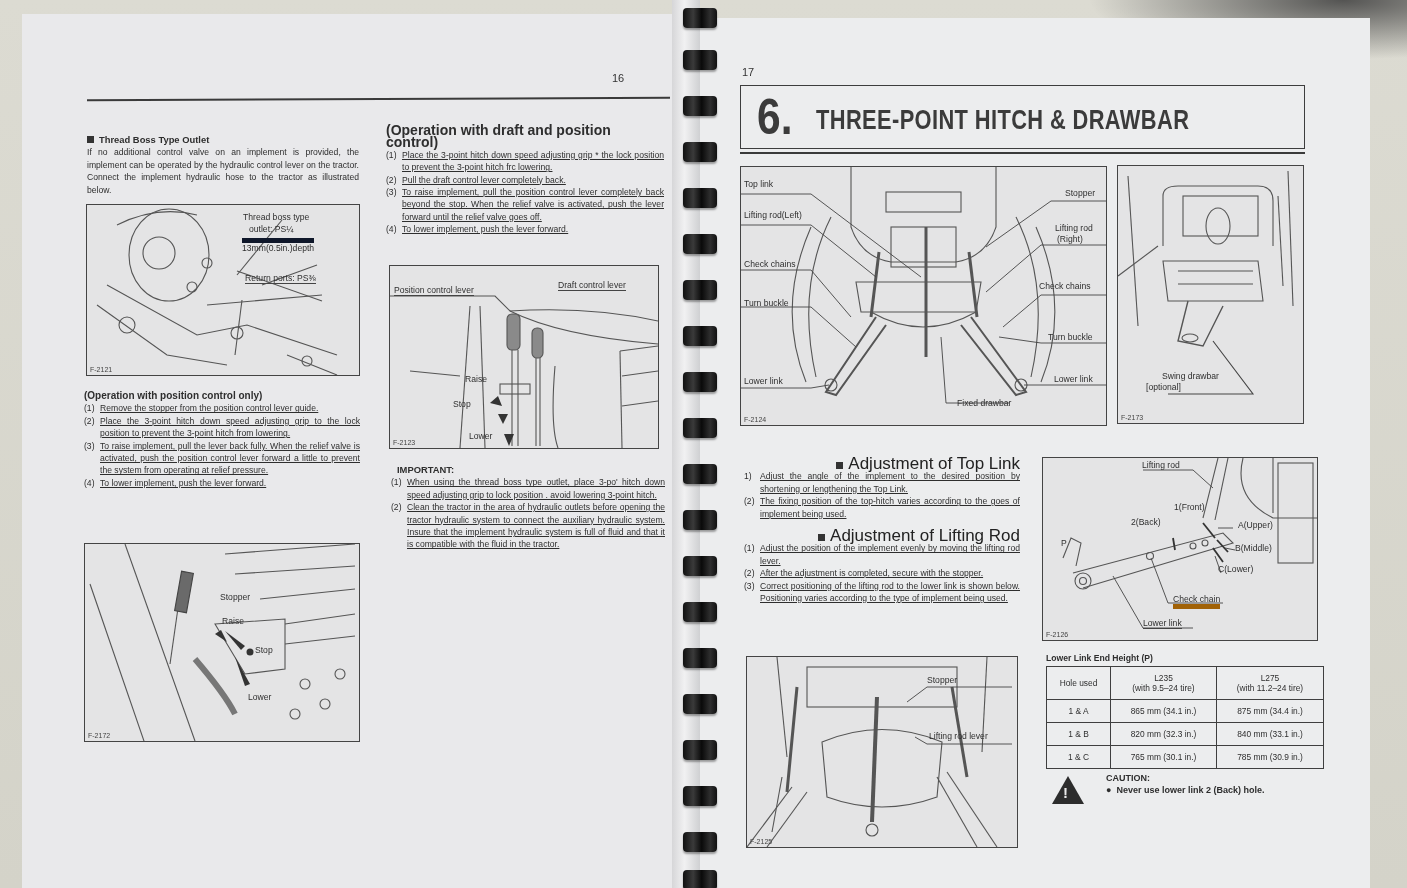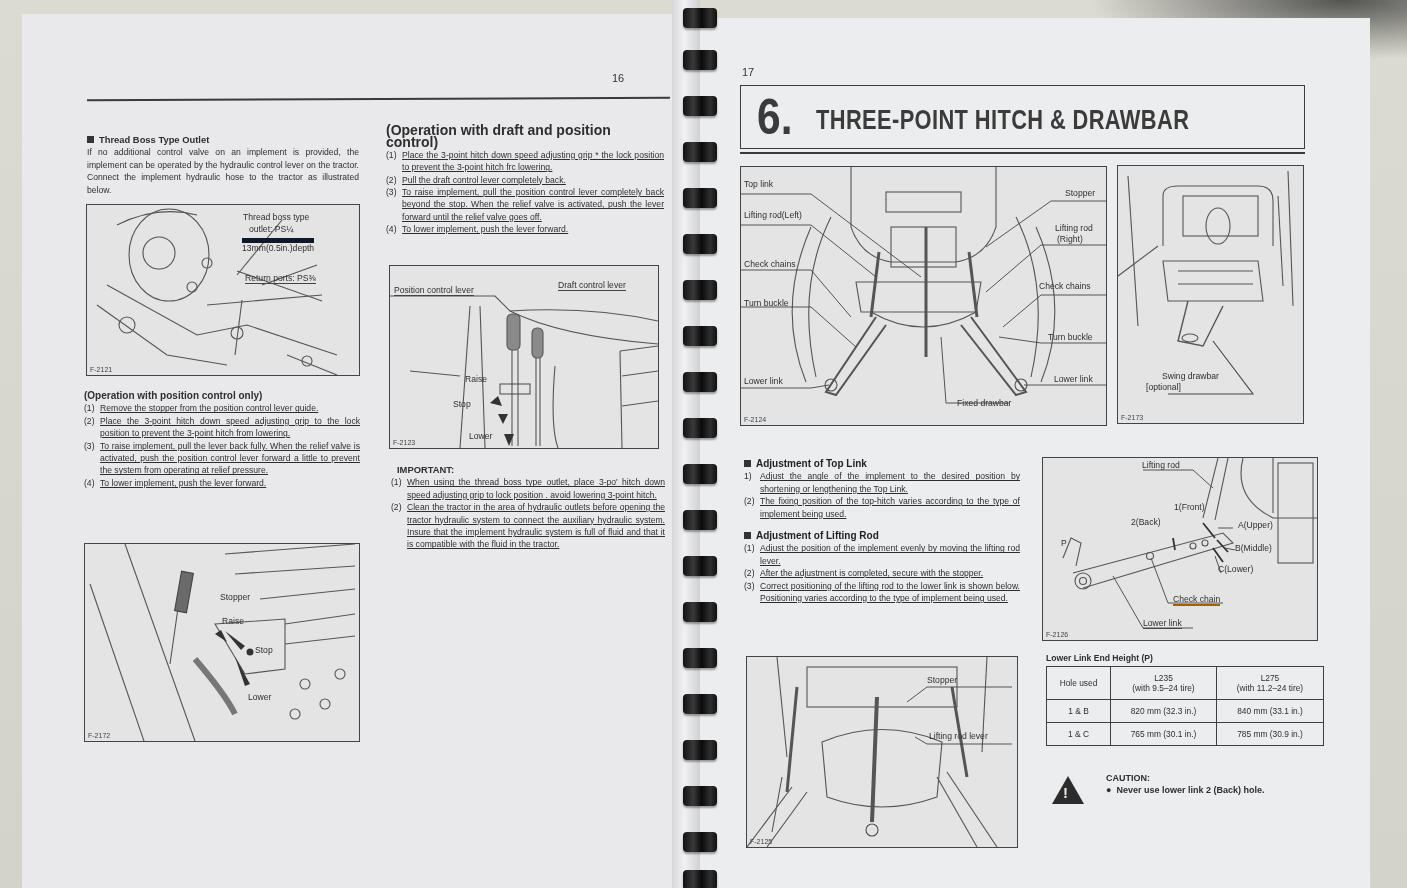--- a/index.html
+++ b/index.html
@@ -18,21 +18,21 @@
   .gutter{position:absolute;left:672px;top:0;width:28px;height:888px;
     background:linear-gradient(90deg,#d6d6d8,#f1f1f2 45%,#cfd0d2);}
   .coil{position:absolute;left:683px;width:34px;height:20px;border-radius:4px;
     background:linear-gradient(90deg,#111 0,#3a3a3a 30%,#0a0a0a 55%,#2f2f2f 80%,#111 100%);
     box-shadow:0 2px 2px rgba(0,0,0,.35);}
   .pgnum{position:absolute;font-size:11px;color:#333;}
   .rule{position:absolute;height:2px;background:#3a3a3a;}
   .txt{position:absolute;font-size:8.6px;line-height:12.4px;color:#2e2e2e;}
   .txt p{margin:0;}
   .h{font-weight:bold;font-size:9.4px;}
-  .h2{font-weight:bold;font-size:10px;color:#222;}
+  .h2{font-weight:normal;font-size:17px;color:#222;text-align:right;}
   .li{display:flex;}
   .li .n{width:16px;flex:none;}
   .li .t{flex:1;text-align:justify;text-decoration:underline;}
   .sq{display:inline-block;width:7px;height:7px;background:#333;margin-right:5px;vertical-align:0;}
   .fig{position:absolute;border:1.4px solid #444;background:#e4e4e5;overflow:hidden;}
   .fig svg{position:absolute;inset:0;}
   .lbl{position:absolute;font-size:8.6px;color:#2f2f2f;white-space:nowrap;}
   .figid{position:absolute;font-size:7px;color:#444;left:3px;bottom:2px;}
   .titlebox{position:absolute;left:740px;top:85px;width:563px;height:62px;border:1.6px solid #3d3d3d;}
   .titlebox .num{position:absolute;left:16px;top:2px;font-size:50px;font-weight:bold;color:#3b3b3b;
@@ -316,21 +316,21 @@
 </div>
 
 <div class="txt" style="left:744px;top:458px;width:276px">
   <p class="h2"><span class="sq"></span><span>Adjustment of Top Link</span></p>
   <div class="li">
       <span class="n">1)</span>
       <span class="t">Adjust the angle of the implement to the desired position by shortening or lengthening the Top Link.</span>
     </div>
   <div class="li">
       <span class="n">(2)</span>
-      <span class="t">The fixing position of the top-hitch varies according to the type of implement being used.</span>
+      <span class="t">The fixing position of the top-hitch varies according to the goes of implement being used.</span>
     </div>
   <p class="h2" style="margin-top:10px"><span class="sq"></span><span>Adjustment of Lifting Rod</span></p>
   <div class="li">
       <span class="n">(1)</span>
       <span class="t">Adjust the position of the implement evenly by moving the lifting rod lever.</span>
     </div>
   <div class="li">
       <span class="n">(2)</span>
       <span class="t">After the adjustment is completed, secure with the stopper.</span>
     </div>
@@ -371,21 +371,21 @@
         <path d="M172 98 L178 115"></path>
     </g>
   </svg>
   <div class="lbl" style="left:99px;top:2px">Lifting rod</div>
   <div class="lbl" style="left:131px;top:44px">1(Front)</div>
   <div class="lbl" style="left:88px;top:59px">2(Back)</div>
   <div class="lbl" style="left:195px;top:62px">A(Upper)</div>
   <div class="lbl" style="left:192px;top:85px">B(Middle)</div>
   <div class="lbl" style="left:175px;top:106px">C(Lower)</div>
   <div class="lbl" style="left:18px;top:80px">P</div>
-  <div class="lbl" style="left:130px;top:136px;border-bottom:2px solid #a16207">Check chain</div>
+  <div class="lbl" style="left:130px;top:136px;border-bottom:5px solid #a16207">Check chain</div>
   <div class="lbl" style="left:100px;top:160px;border-bottom:1px solid #444">Lower link</div>
   <div class="figid">F-2126</div>
 </div>
 
 <div class="fig" style="left:746px;top:656px;width:270px;height:190px">
   <svg width="270" height="190">
     <g fill="none" stroke="#555" stroke-width="1.1">
       <path d="M30 0 L40 100"></path>
         <path d="M240 0 L235 95"></path>
         <rect x="60" y="10" width="150" height="40"></rect>
@@ -412,20 +412,25 @@
 
 <div class="txt" style="left:1046px;top:652px;font-weight:bold;font-size:8.6px">Lower Link End Height (P)</div>
 <table class="lle">
   <tbody>
       <tr>
     <th>Hole used</th>
     <th><span>L235</span><br><span>(with 9.5–24 tire)</span></th>
     <th><span>L275</span><br><span>(with 11.2–24 tire)</span></th>
   </tr>
   <tr>
+    <td>1 &amp; A</td>
+    <td>865 mm (34.1 in.)</td>
+    <td>875 mm (34.4 in.)</td>
+  </tr>
+  <tr>
     <td>1 &amp; B</td>
     <td>820 mm (32.3 in.)</td>
     <td>840 mm (33.1 in.)</td>
   </tr>
   <tr>
     <td>1 &amp; C</td>
     <td>765 mm (30.1 in.)</td>
     <td>785 mm (30.9 in.)</td>
   </tr>
 </tbody>

